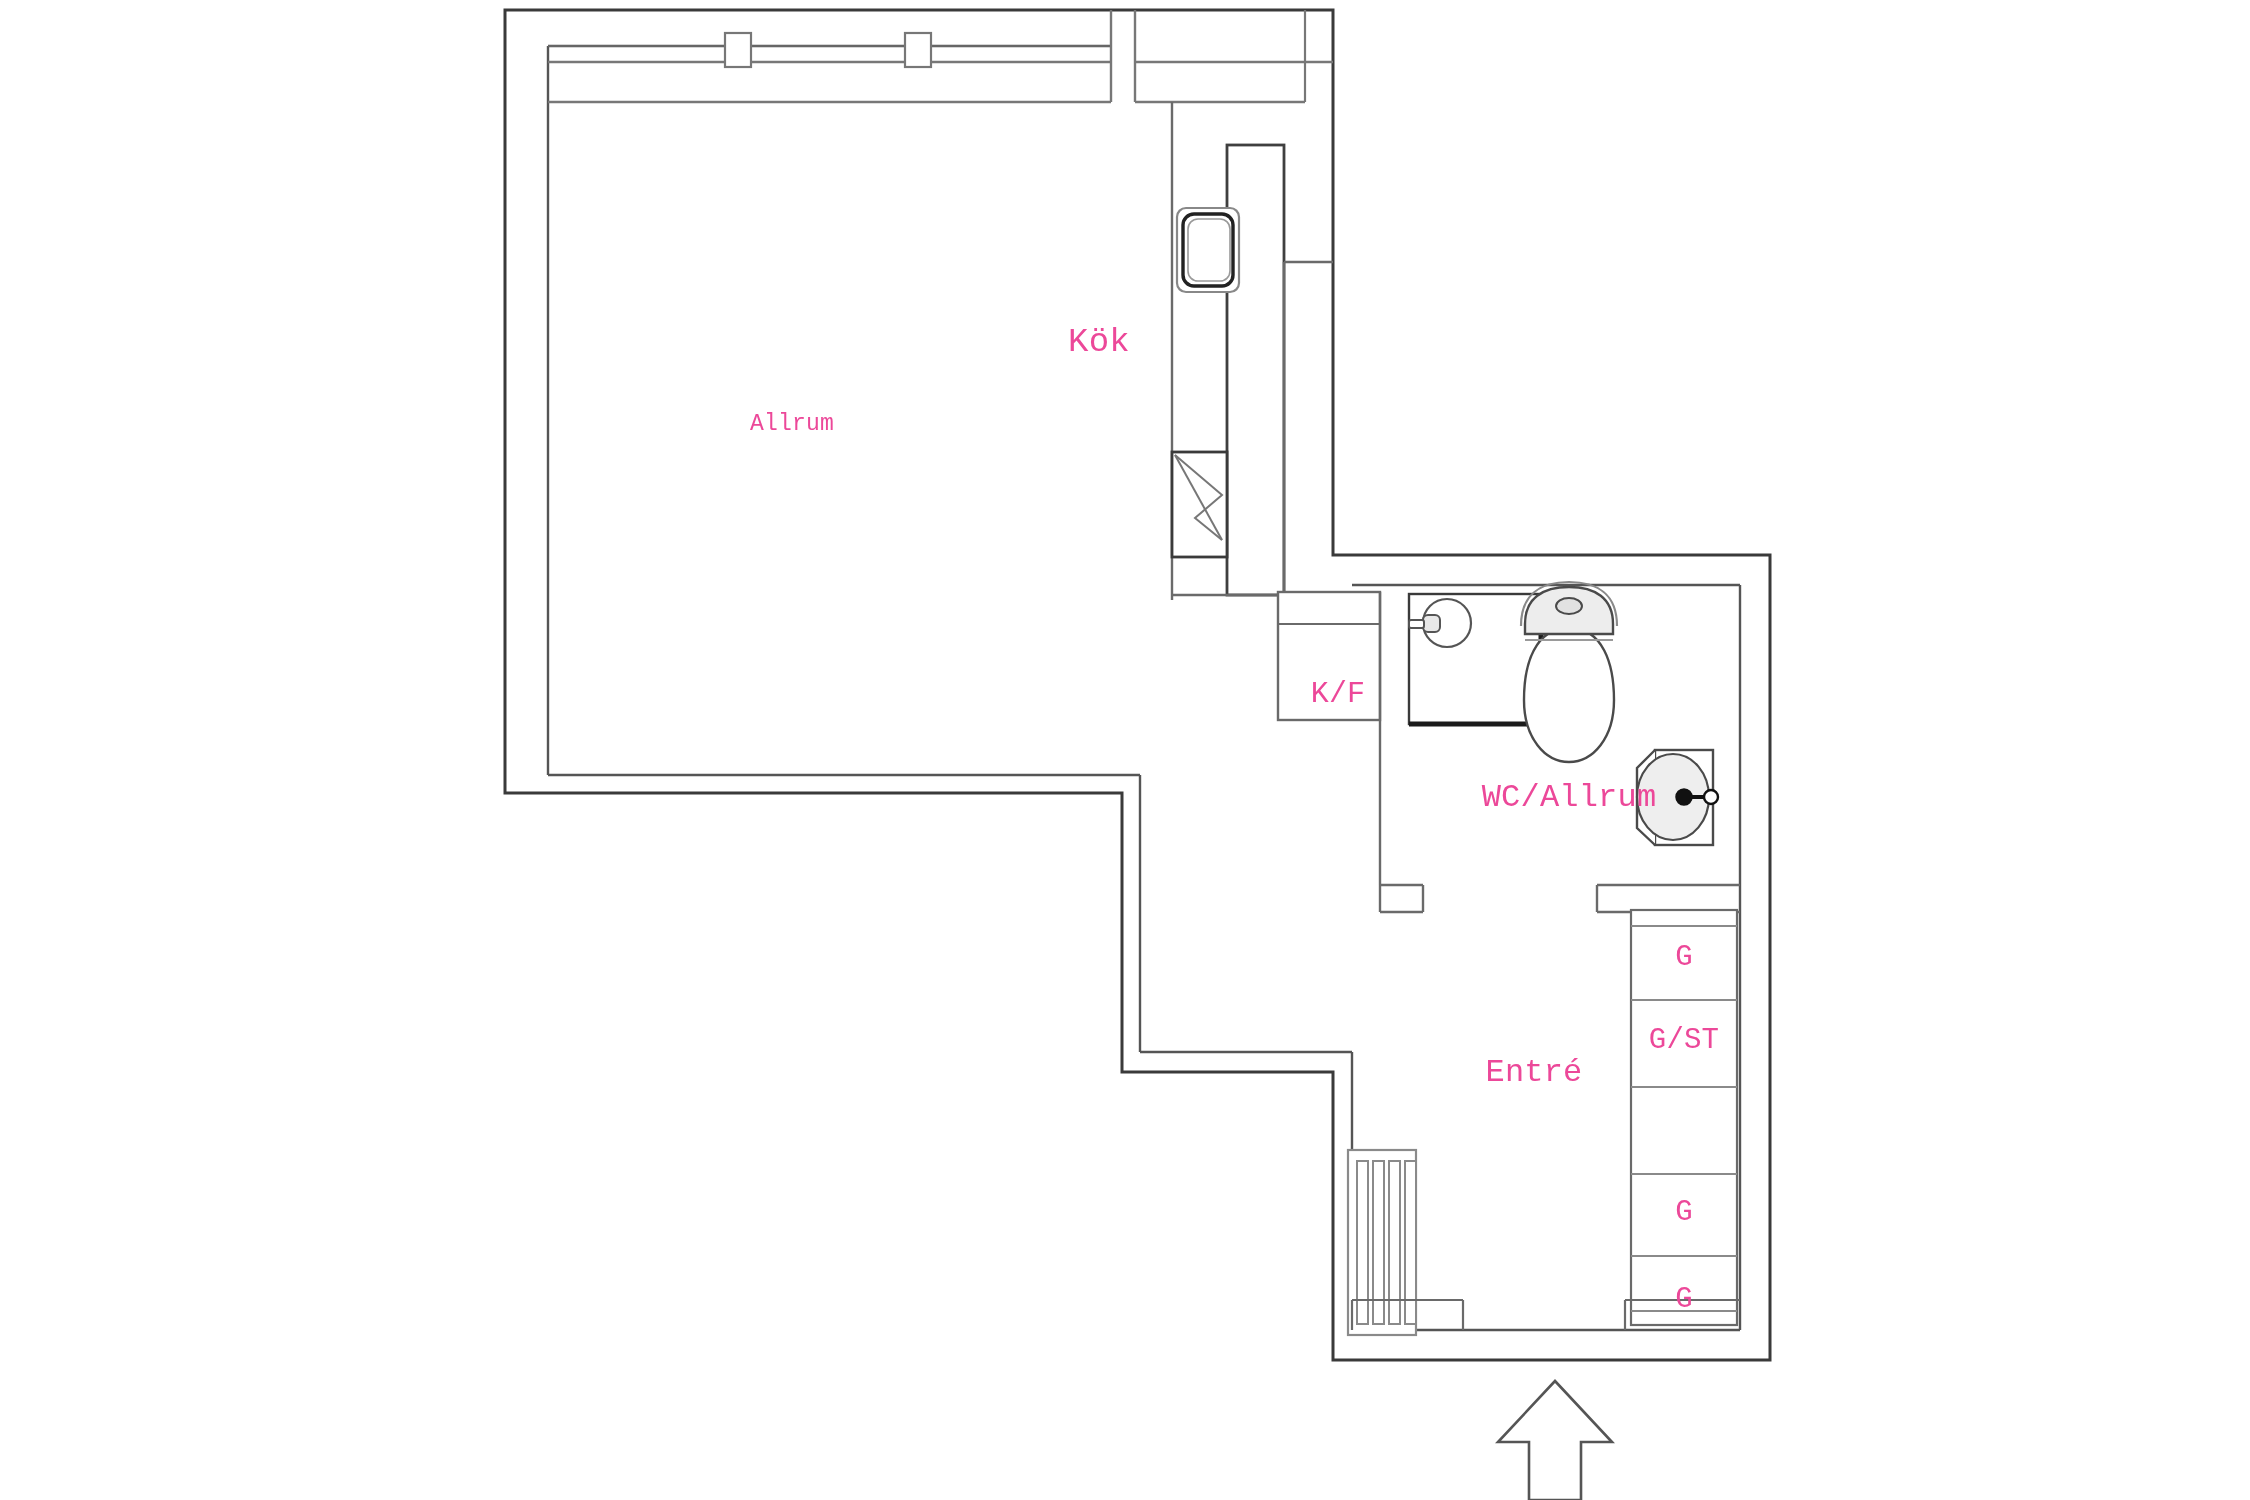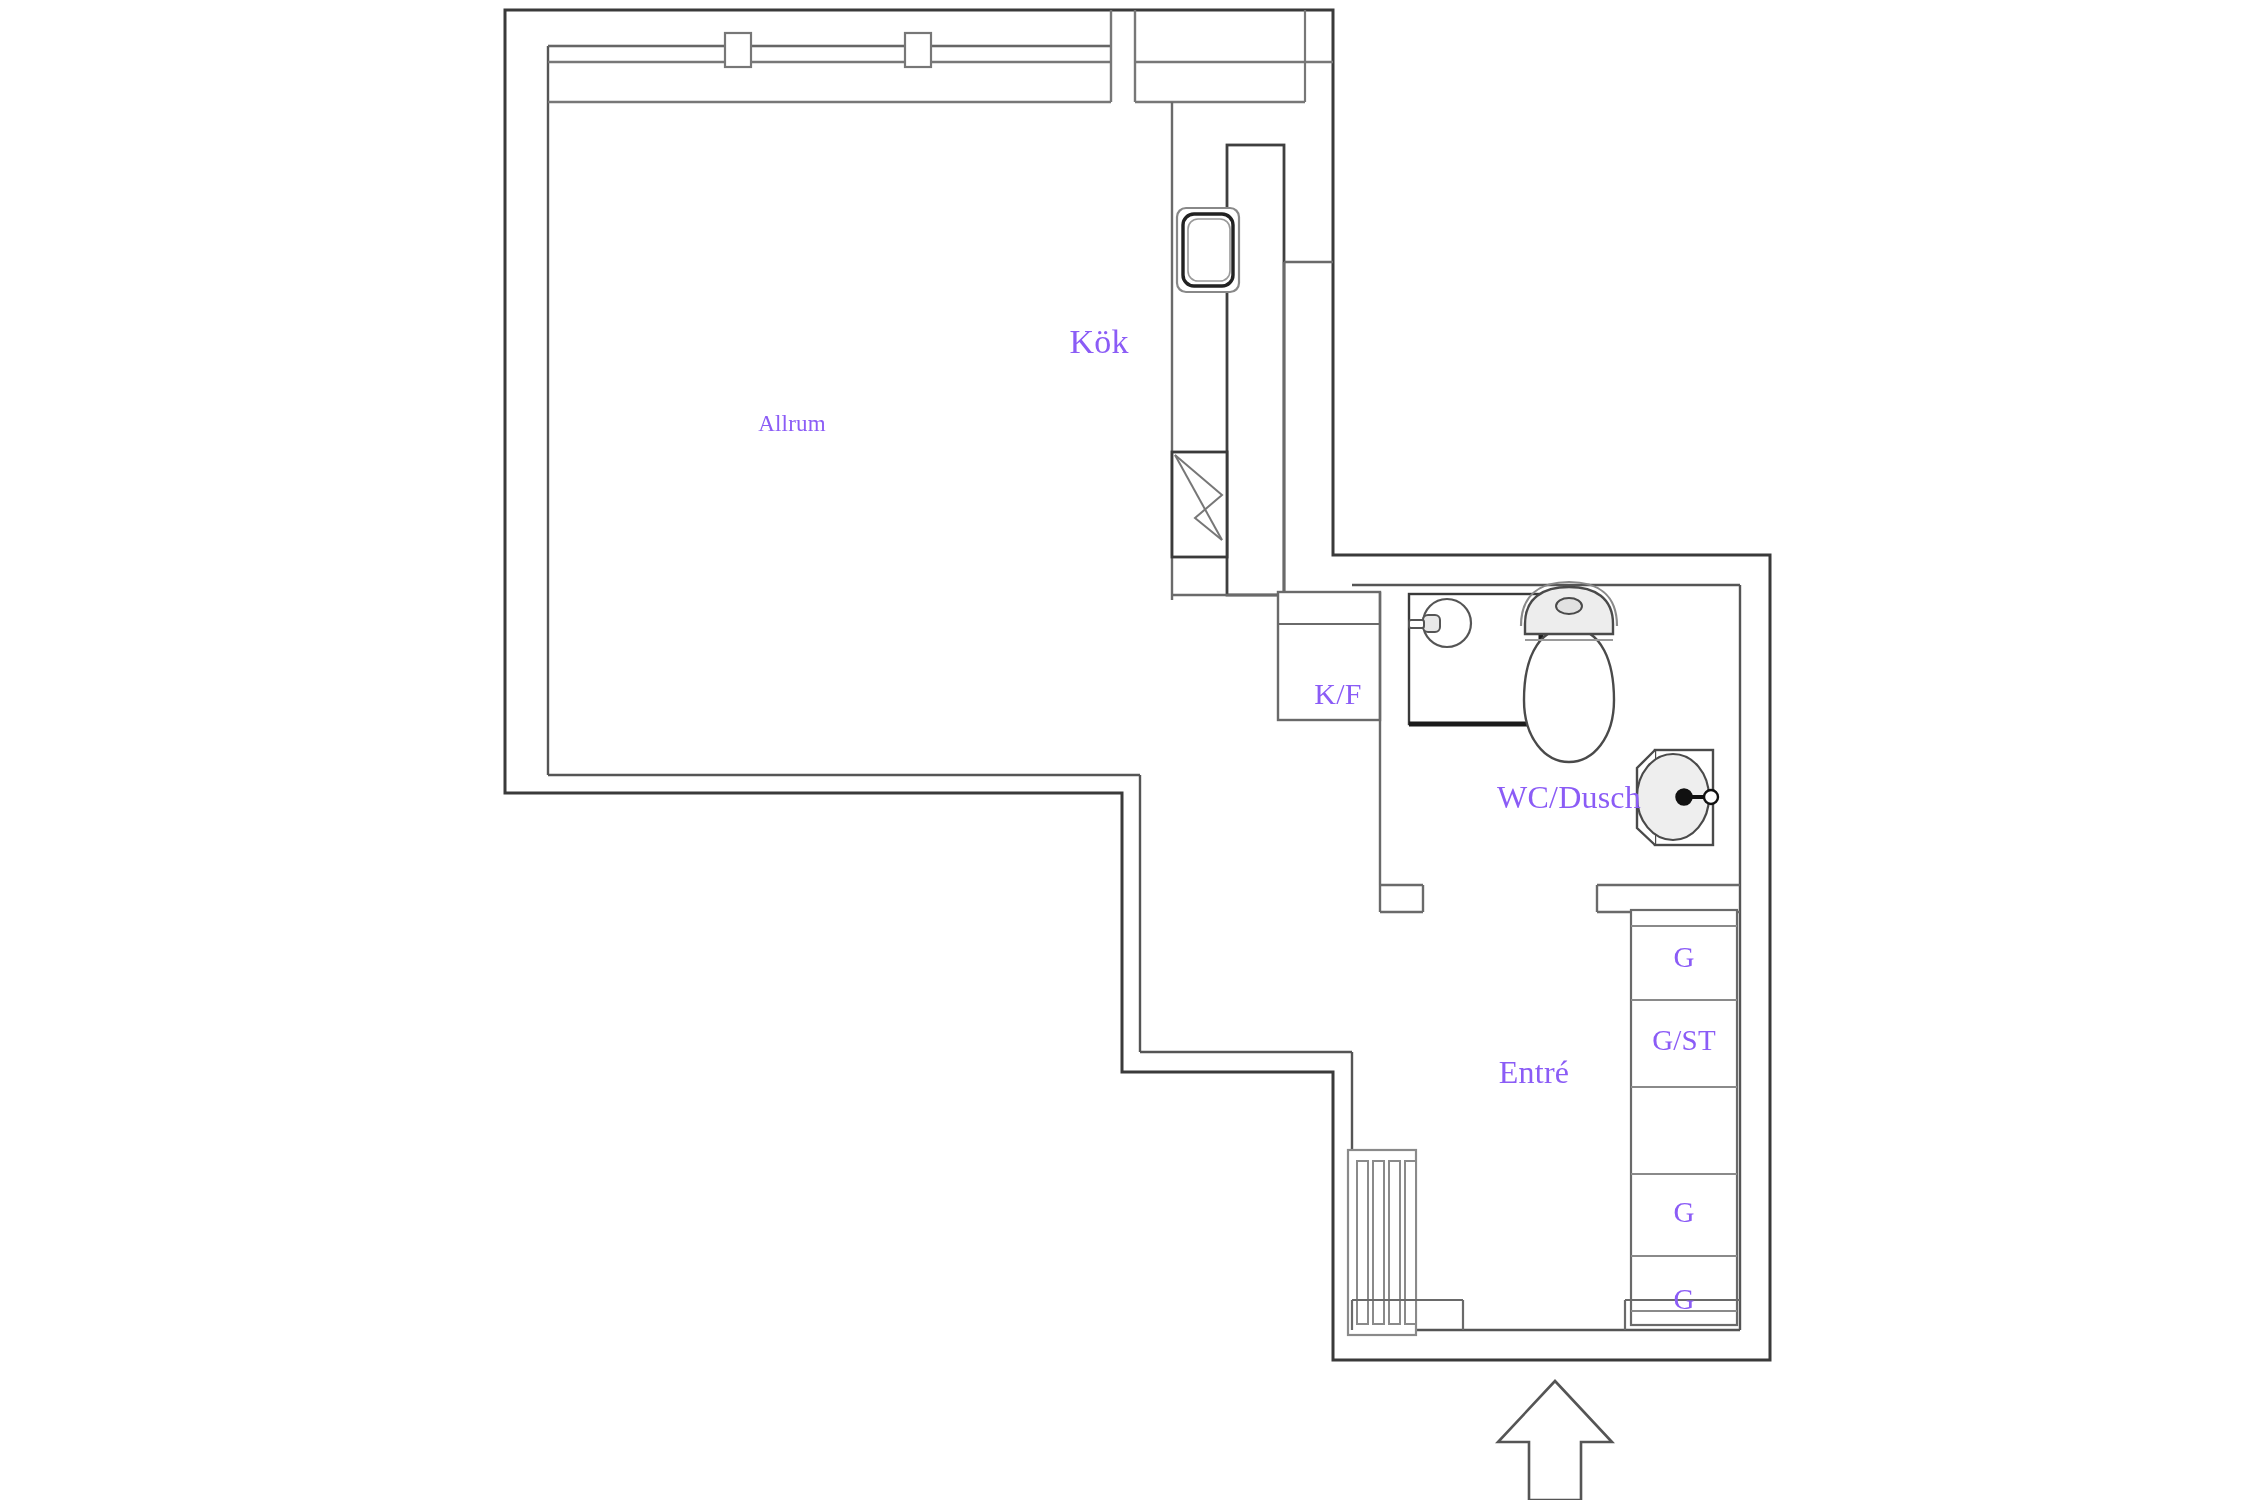--- a/index.html
+++ b/index.html
@@ -21,22 +21,22 @@
   }
   #plan-svg {
     position: absolute;
     left: 0;
     top: 0;
     width: 2250px;
     height: 1500px;
   }
   .room-label {
     position: absolute;
-    color: #8b5cf6;
-    font-family: Liberation Serif, serif;
+    color: #ec4899;
+    font-family: Liberation Mono, monospace;
     white-space: nowrap;
     transform: translate(-50%, -50%);
     letter-spacing: 0.2px;
   }
   .lbl-allrum   { font-size: 23px; }
   .lbl-kok      { font-size: 34px; }
   .lbl-wc       { font-size: 32px; }
   .lbl-entre    { font-size: 32px; }
   .lbl-kf       { font-size: 30px; margin-top: 16px; }
   .lbl-closet   { font-size: 29px; }
@@ -202,21 +202,21 @@
                  L 1498 1442 Z" fill="#ffffff" stroke="#555555" stroke-width="2.6" stroke-linejoin="miter"></path>
       </g>
 
     </g>
   </svg>
 
   <div class="room-label lbl-allrum" style="left:792px; top:424px;">Allrum</div>
 
   <div class="room-label lbl-kok" style="left:1099px; top:342px;">Kök</div>
 
-  <div class="room-label lbl-wc" style="left:1569px; top:797px;">WC/Dusch</div>
+  <div class="room-label lbl-wc" style="left:1569px; top:797px;">WC/Allrum</div>
 
   <div class="room-label lbl-entre" style="left:1534px; top:1072px;">Entré</div>
 
   <div class="room-label lbl-kf" style="left:1338px; top:678px;">K/F</div>
 
   <div class="room-label lbl-closet" style="left:1684px; top:957px;">G</div>
 
   <div class="room-label lbl-closet" style="left:1684px; top:1040px;">G/ST</div>
 
   <div class="room-label lbl-closet" style="left:1684px; top:1131px;"></div>

